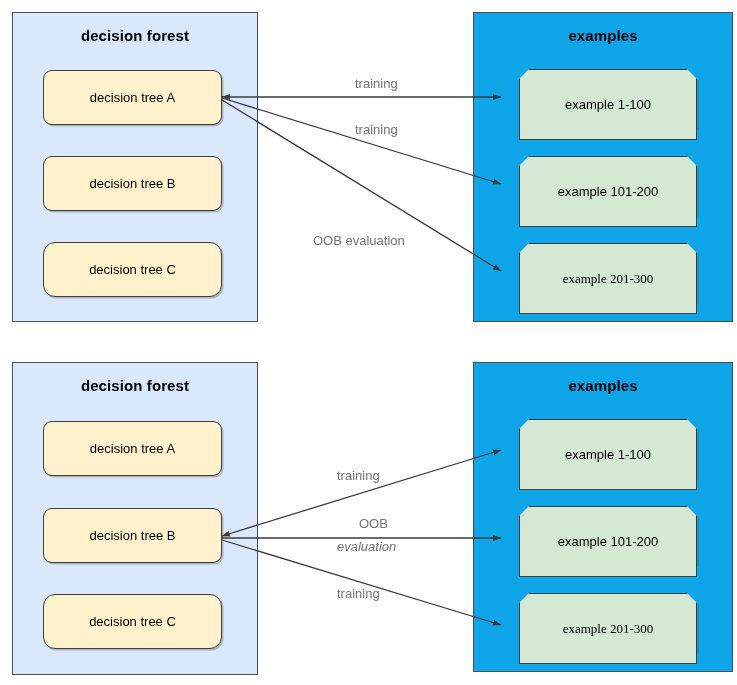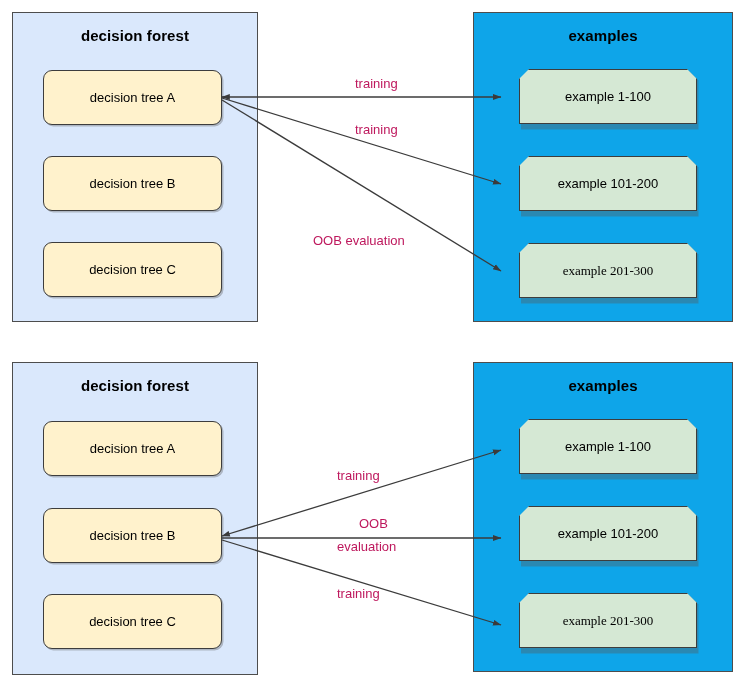--- a/index.html
+++ b/index.html
@@ -68,27 +68,27 @@
     box-sizing: border-box;
     display: flex;
     align-items: center;
     justify-content: center;
     font-size: 13px;
     color: #000000;
     box-shadow: 1.5px 1.5px 0 rgba(90,90,90,0.35);
   }
   .tree-box.t0 { top: 57px; text-align: center; }
   .tree-box.t1 { top: 143px; }
-  .tree-box.t2 { top: 229px; }
+  .tree-box.t2 { top: 229px; border-radius: 12px; }
 
   .example-box {
     position: absolute;
     left: 45px;
     width: 178px;
-    height: 55px;
+    height: 71px;
     background: #d5e8d4;
     border: 1.2px solid #3d3d3d;
     box-sizing: border-box;
     display: flex;
     align-items: center;
     justify-content: center;
     font-size: 13px;
     color: #000000;
     clip-path: polygon(10px 0, calc(100% - 10px) 0, 100% 10px, 100% 100%, 0 100%, 0 10px);
     -webkit-clip-path: polygon(10px 0, calc(100% - 10px) 0, 100% 10px, 100% 100%, 0 100%, 0 10px);
@@ -116,21 +116,21 @@
     width: 737px;
     height: 343px;
     overflow: visible;
     pointer-events: none;
   }
   svg.arrow-layer line { stroke: #3b3b3b; stroke-width: 1.3; }
 
   .edge-label {
     position: absolute;
     font-size: 13px;
-    color: #be185d;
+    color: #737373;
     white-space: nowrap;
   }
 </style>
 </head>
 <body>
 
 <div class="diagram" id="diagram-top">
 
   <div class="forest-panel">
     <div class="panel-title">decision forest</div>
@@ -196,15 +196,15 @@
         <path d="M8.4,0.3 L0,3.2 L8.4,6.1 Z" fill="#3b3b3b"></path>
       </marker>
     </defs>
     <line x1="222" y1="194" x2="501" y2="108" marker-end="url(#ah-bot)" marker-start="url(#ah-bot-back)"></line>
     <line x1="222" y1="196" x2="501" y2="196" marker-end="url(#ah-bot)"></line>
     <line x1="222" y1="198" x2="501" y2="283" marker-end="url(#ah-bot)"></line>
   </svg>
 
   <div class="edge-label" style="left:337px; top:126px;">training</div>
   <div class="edge-label" style="left:337px; top:174px;margin-left:22px;">OOB</div>
-  <div class="edge-label" style="left:337px; top:197px;">evaluation</div>
+  <div class="edge-label" style="left:337px; top:197px;font-style:italic;">evaluation</div>
   <div class="edge-label" style="left:337px; top:244px;">training</div>
 </div>
 
 </body></html>

